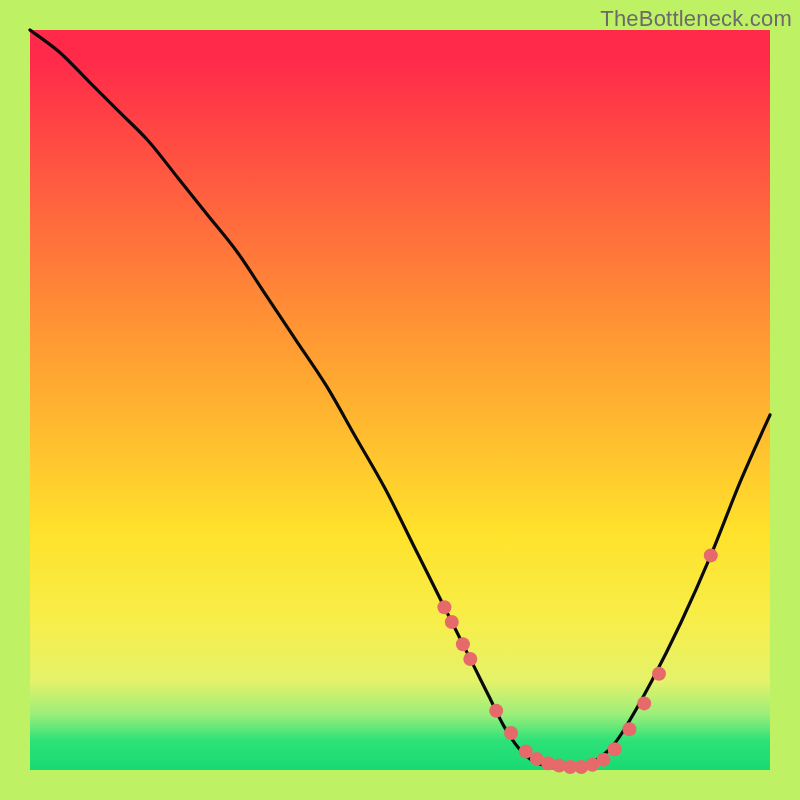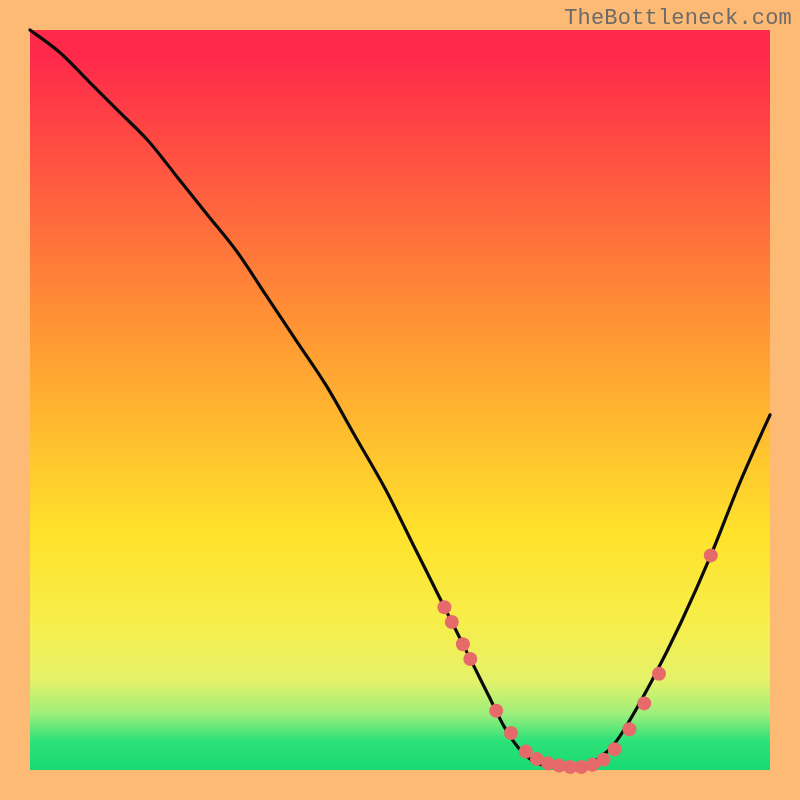--- a/index.html
+++ b/index.html
@@ -10,22 +10,21 @@
     background: #000;
     overflow: hidden;
     font-family: Arial, Helvetica, sans-serif;
   }
   .frame {
     position: absolute;
     left: 0;
     top: 0;
     width: 800px;
     height: 800px;
-    background: #fdba74;
-    font-family: Liberation Mono, monospace;
+    background: #bef264;
   }
   .plot-bg {
     position: absolute;
     left: 30px;
     top: 30px;
     width: 740px;
     height: 740px;
     
     background: linear-gradient(
       to bottom,

